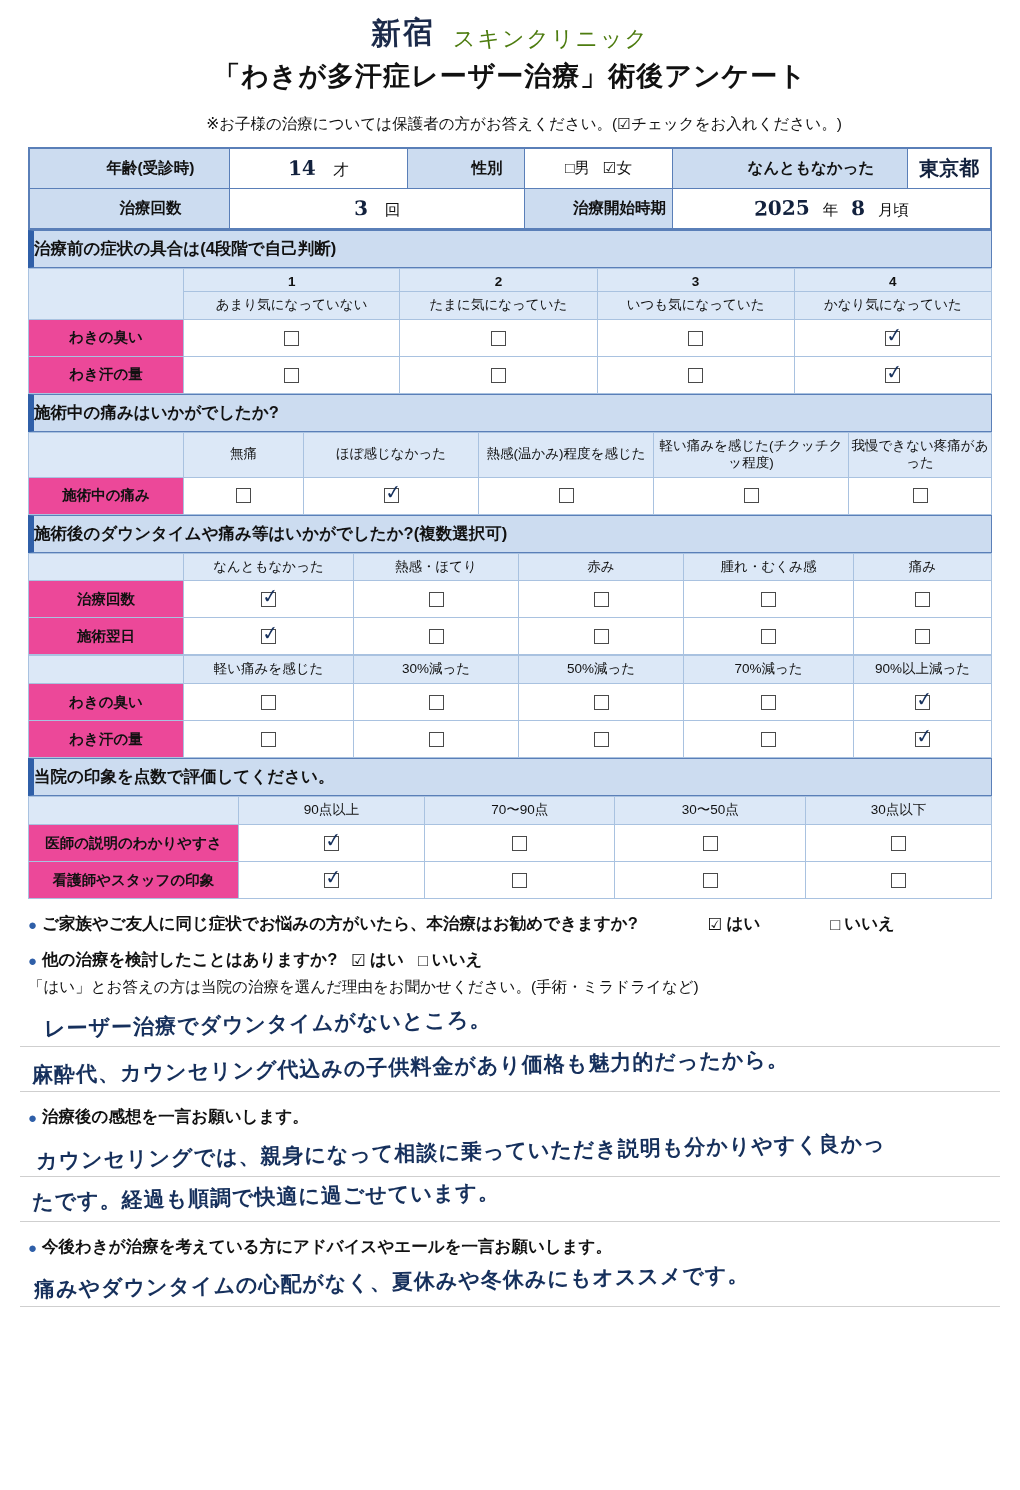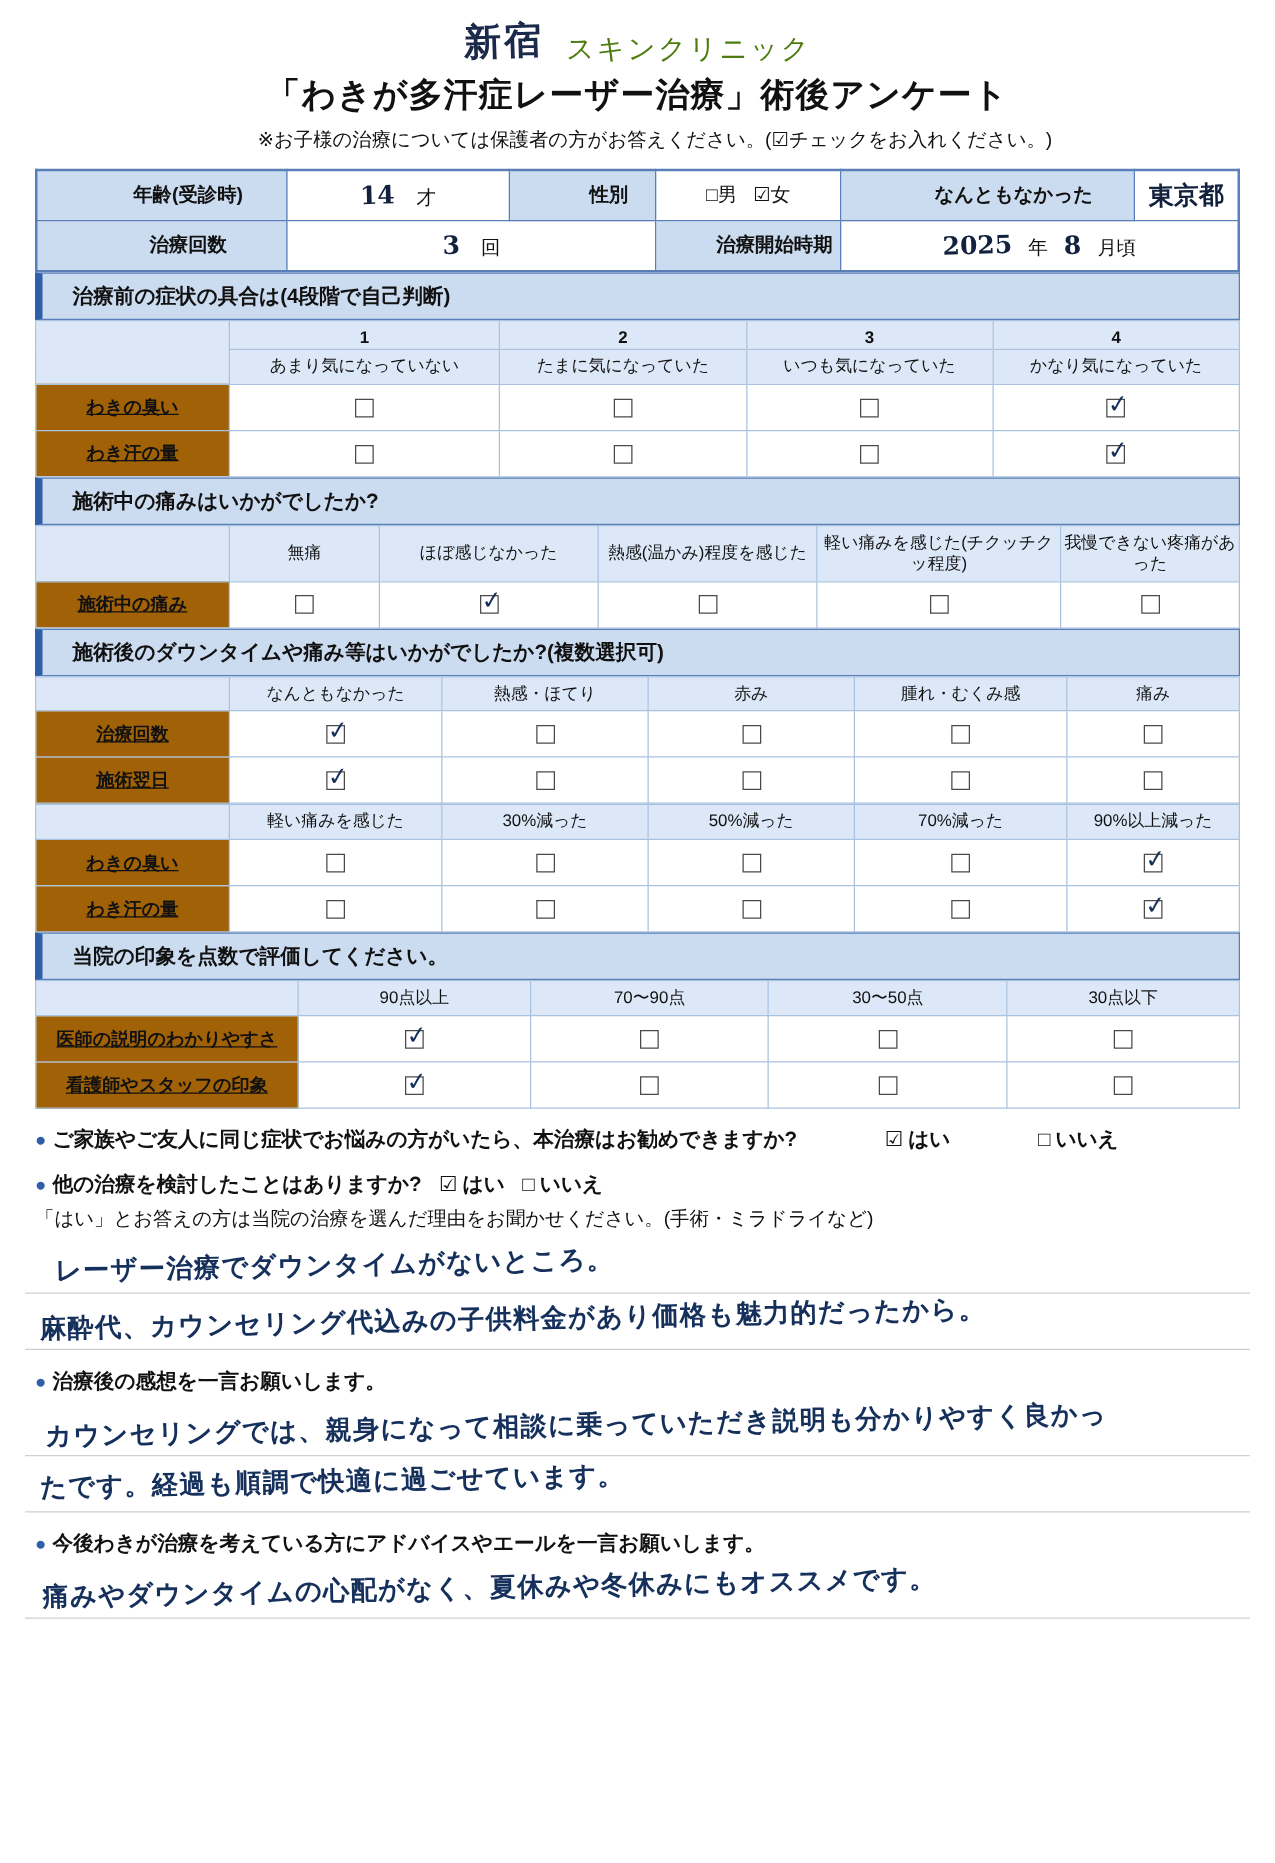--- a/index.html
+++ b/index.html
@@ -18,21 +18,21 @@
   .clinic-line{display:flex;justify-content:center;align-items:flex-end;gap:18px;height:44px;}
   .clinic-hand{
     font-family:"DejaVu Serif",serif;
     font-size:30px;color:#1b2a4a;
     transform:rotate(-2deg);
     letter-spacing:2px;
     font-weight:600;
   }
   .clinic-print{font-size:22px;letter-spacing:2px;color:#4d7c0f;}
   .main-title{font-size:27px;font-weight:bold;letter-spacing:1px;margin-top:4px;}
-  .sub-note{font-size:15.5px;margin-top:8px;padding-left:28px;}
+  .sub-note{font-size:15.5px;margin-top:20px;padding-left:28px;}
   .sub-note .chk{font-weight:bold;}
 
   
   table{border-collapse:collapse;}
   .blk{margin-top:16px;}
 
   
   .info{width:964px;margin:12px auto 0;border:2px solid #5a7fb8;}
   .info td{border:1px solid #5a7fb8;height:37px;font-size:15.5px;text-align:center;}
   .lbl{background:#ccdcf0;font-weight:bold;white-space:nowrap;padding-left:43px;}
@@ -42,29 +42,29 @@
     transform:rotate(-1.5deg);
     display:inline-block;
     font-weight:600;
   }
 
   
   .sec{width:964px;margin:0 auto;}
   .sec-h{
     background:#ccdcf0;border:1px solid #5a7fb8;
     font-weight:bold;font-size:16.5px;
-    padding:7px 10px 7px 24px;
+    padding:7px 10px 7px 0;
     box-sizing:border-box;
   }
   .sec-h.blue-left{border-left:6px solid #2f5fa8;}
   .grid{width:100%;border:1px solid #5a7fb8;border-top:none;}
   .grid th,.grid td{border:1px solid #a9c2e0;font-size:13.5px;text-align:center;padding:5px 2px;}
   .grid th{background:#dce8f7;font-weight:normal;line-height:1.25;}
   .grid th.num{background:#dce8f7;font-weight:bold;padding-bottom:0;border-bottom:none;}
-  .grid td.rowlbl{background:#a16207;font-weight:bold;font-size:14.5px;width:150px;text-decoration:underline;}
+  .grid td.rowlbl{background:#ec4899;font-weight:bold;font-size:14.5px;width:150px;}
   .grid td.cell{height:26px;background:#fff;}
   .emptyhead{background:#dce8f7;width:150px;}
 
   
   .cb{display:inline-block;width:13px;height:13px;border:1px solid #4a4a4a;background:#fff;position:relative;vertical-align:middle;}
   .cb.checked::after{
     content:"✓";
     position:absolute;left:0px;top:-9px;
     font-size:20px;color:#16305c;
     font-family:"DejaVu Sans",sans-serif;

